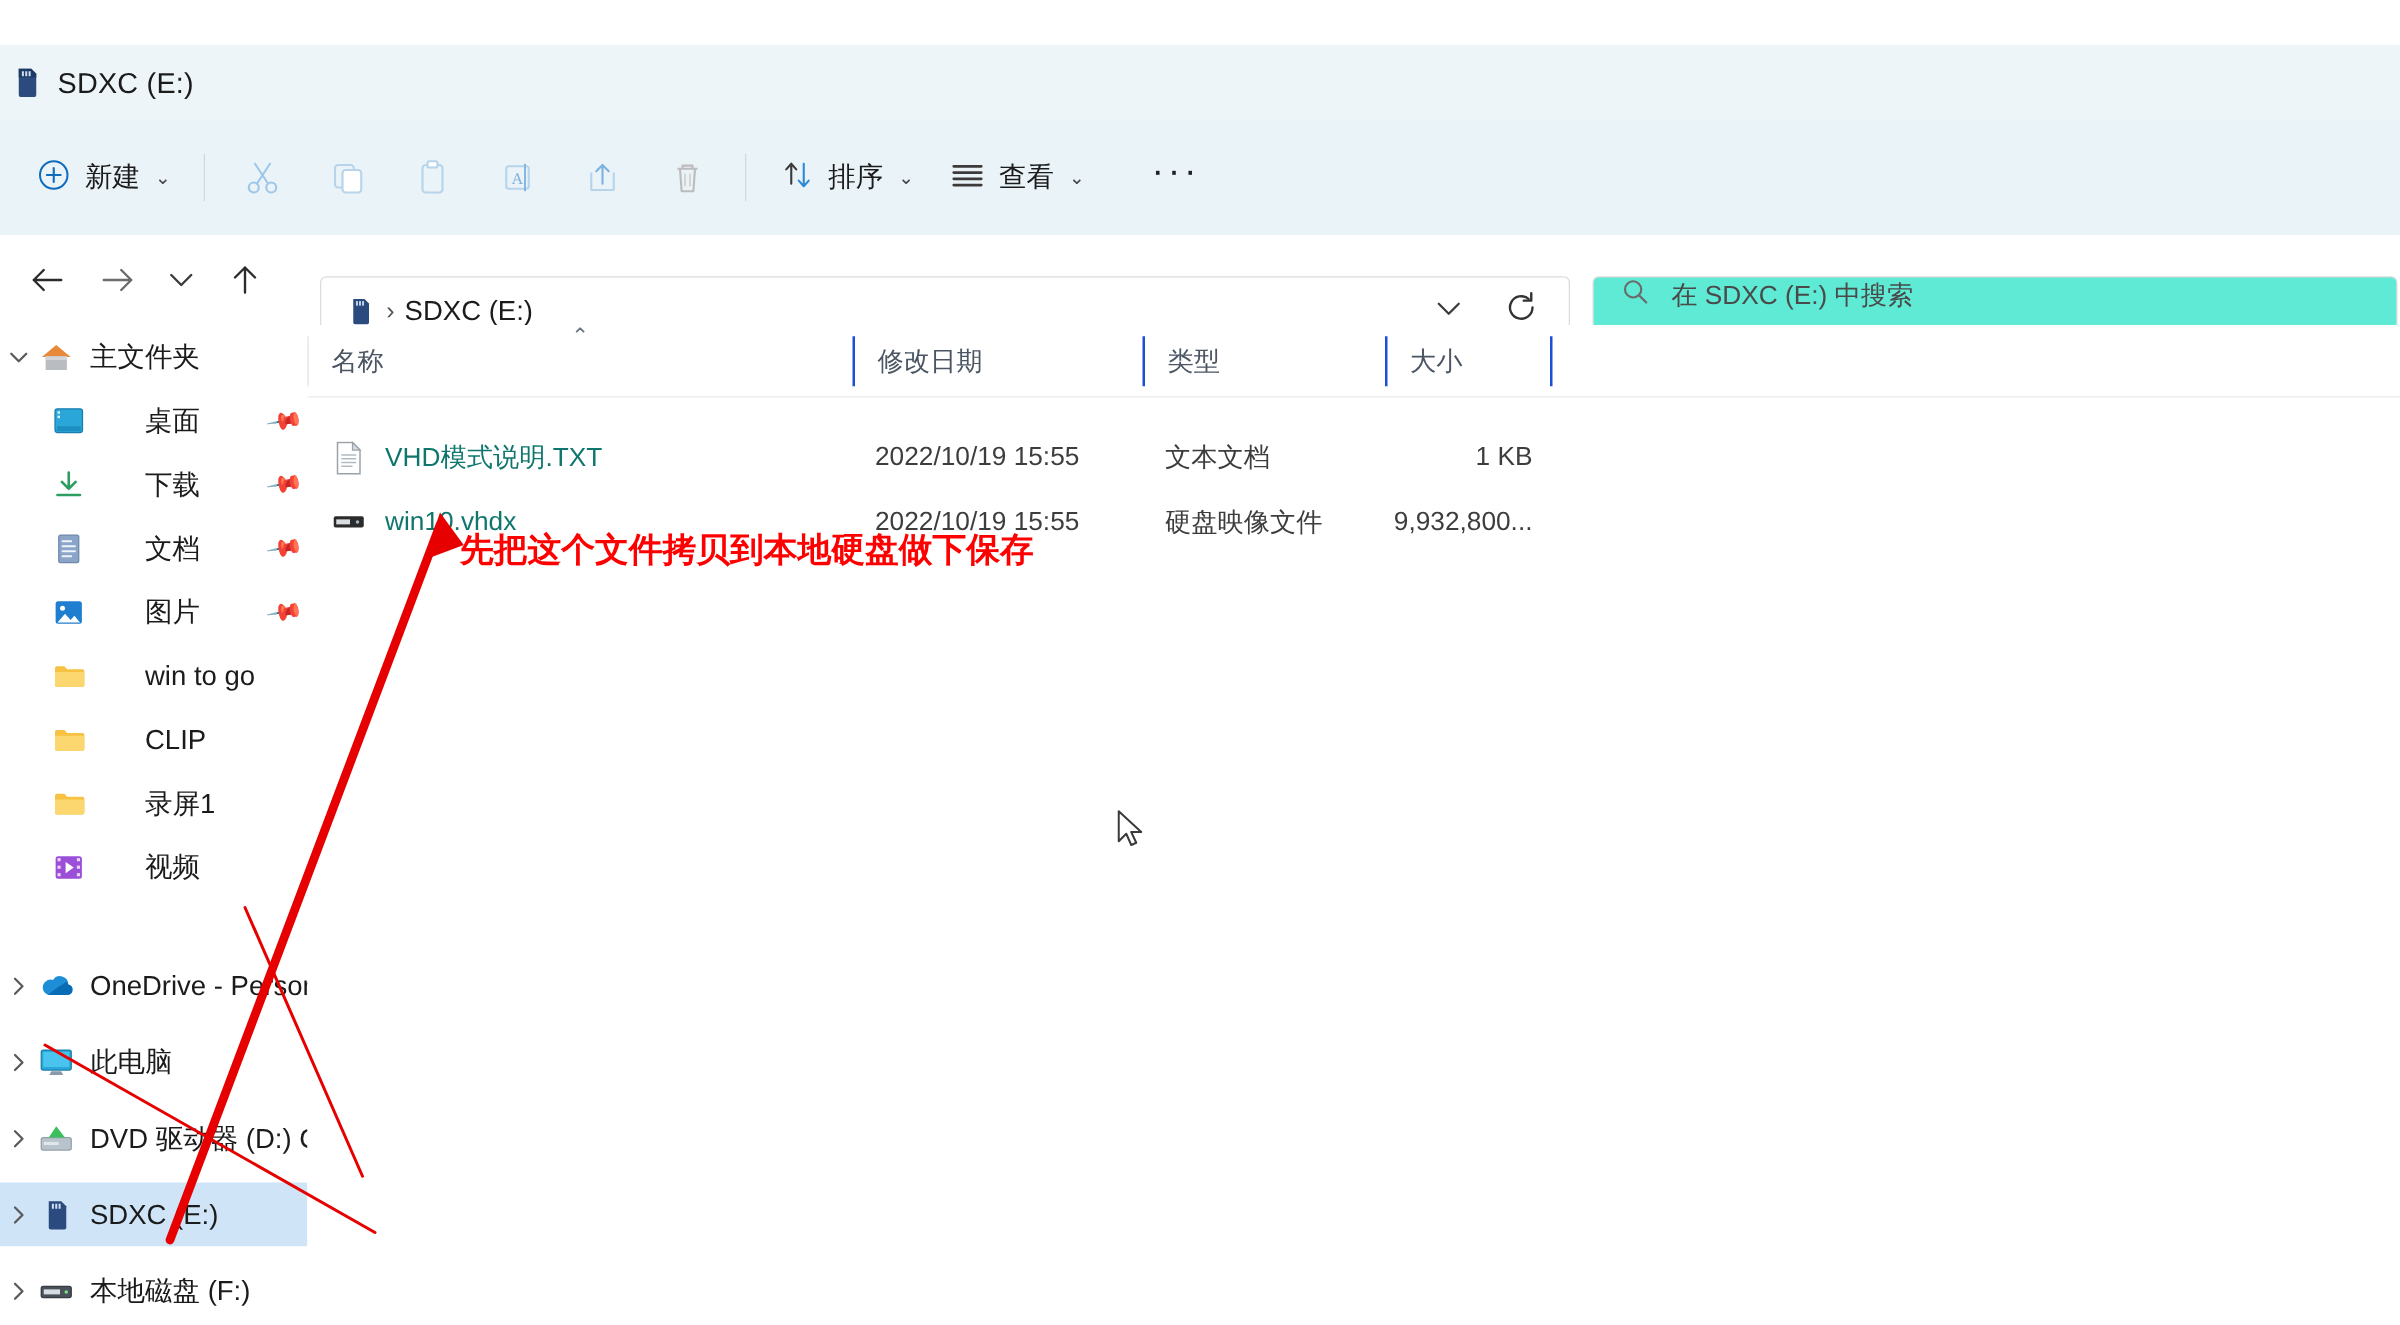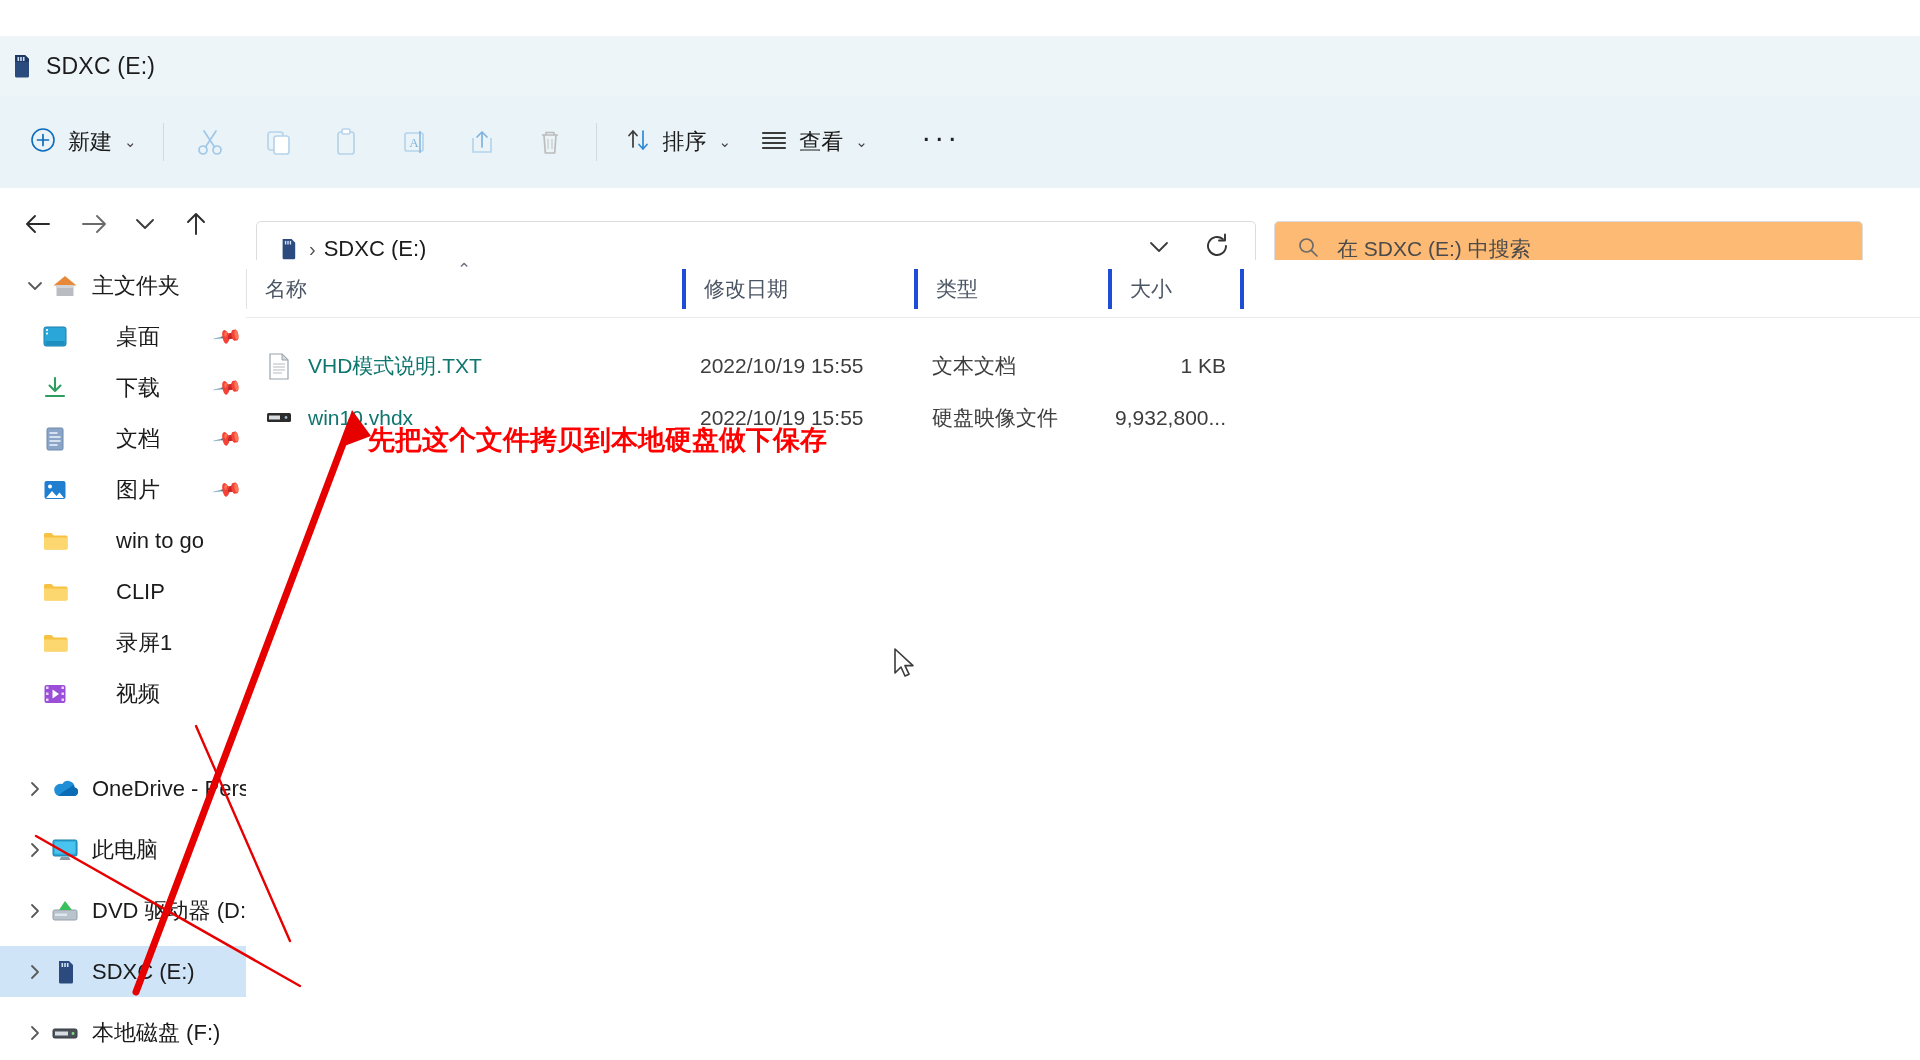--- a/index.html
+++ b/index.html
@@ -54,50 +54,50 @@
     border: 1px solid #dcdcdc; border-radius: 5px; background: #fff;
     display: flex; align-items: center; padding: 0 10px;
   }
   .addr-drive-ic { width: 26px; display:flex; align-items:center; justify-content:center; margin-left: 8px;}
   .addr-sep { color: #555; font-size: 20px; margin: 0 8px; }
   .addr-crumb { font-size: 22px; color: #1b1b1b; }
   .addr-right { margin-left: auto; display: flex; align-items: center; }
   .addr-chev { font-size: 18px; color: #444; padding: 0 18px; }
   .addr-refresh { font-size: 24px; color: #333; padding: 0 14px; }
   .searchbox {
-    position: absolute; left: 1274px; top: 185px; width: 589px; height: 56px;
-    border: 1px solid #dcdcdc; border-radius: 5px; background: #fdba74;
-    display: flex; align-items: center; padding: 0 14px;
+    position: absolute; left: 1274px; top: 185px; width: 644px; height: 56px;
+    border: 1px solid #dcdcdc; border-radius: 5px; background: #5eead4;
+    display: flex; padding: 0 14px;
   }
   .search-ic { font-size: 21px; color: #666; margin: 0 18px 0 8px; }
   .search-ph { font-size: 21px; color: #4a4a4a; }
 
   
   .sidebar {
     position: absolute; left: 0; top: 224px; width: 246px; height: 836px;
     background: #ffffff; overflow: hidden;
   }
   .side-row {
     display: flex; align-items: center; height: 51px; padding-right: 6px;
     position: relative;
   }
   .side-row.sel { background: #cfe4f7; }
   .tw { width: 30px; display: flex; align-items: center; justify-content: center;
        font-size: 17px; color: #5a5a5a; flex: none; }
   .side-ic { width: 30px; height: 30px; flex: none; display: flex; align-items: center; justify-content: center; }
   .side-lbl { font-size: 22px; color: #1b1b1b; margin-left: 12px; white-space: nowrap; }
   .pin { margin-left: auto; font-size: 19px; color: #6b6b6b; transform: rotate(35deg); }
   .indent-1 { padding-left: 40px; gap: 34px; }
-  .indent-0 { padding-left: 20px; }
+  .indent-0 { padding-left: 0; }
 
   
   .content { position: absolute; left: 246px; top: 224px; width: 1674px; height: 836px; background: #fff; }
   .colheader { display: flex; height: 58px; align-items: center; border-bottom: 1px solid #ececec; position: relative; }
   .col { font-size: 21px; color: #4b5563; display: flex; align-items: center; height: 40px;
-         border-left: 4px solid #1d4ed8; padding-left: 18px; position: relative; }
+         border-left: 2px solid #1d4ed8; padding-left: 18px; position: relative; }
   .col:first-child { border-left: 1px solid #e2e2e2; }
   .sortcaret { position: absolute; left: 210px; top: -10px; font-size: 17px; color: #6b7280; }
   .row { display: flex; align-items: center; height: 52px; }
   .cell { font-size: 21px; color: #0f766e; display: flex; align-items: center; }
   .cell.dim { color: #3d3d3d; }
   .file-ic { width: 30px; height: 30px; display: flex; align-items: center; justify-content: center; flex: none; }
   .fname { margin-left: 14px; }
 
   
   .annot {

